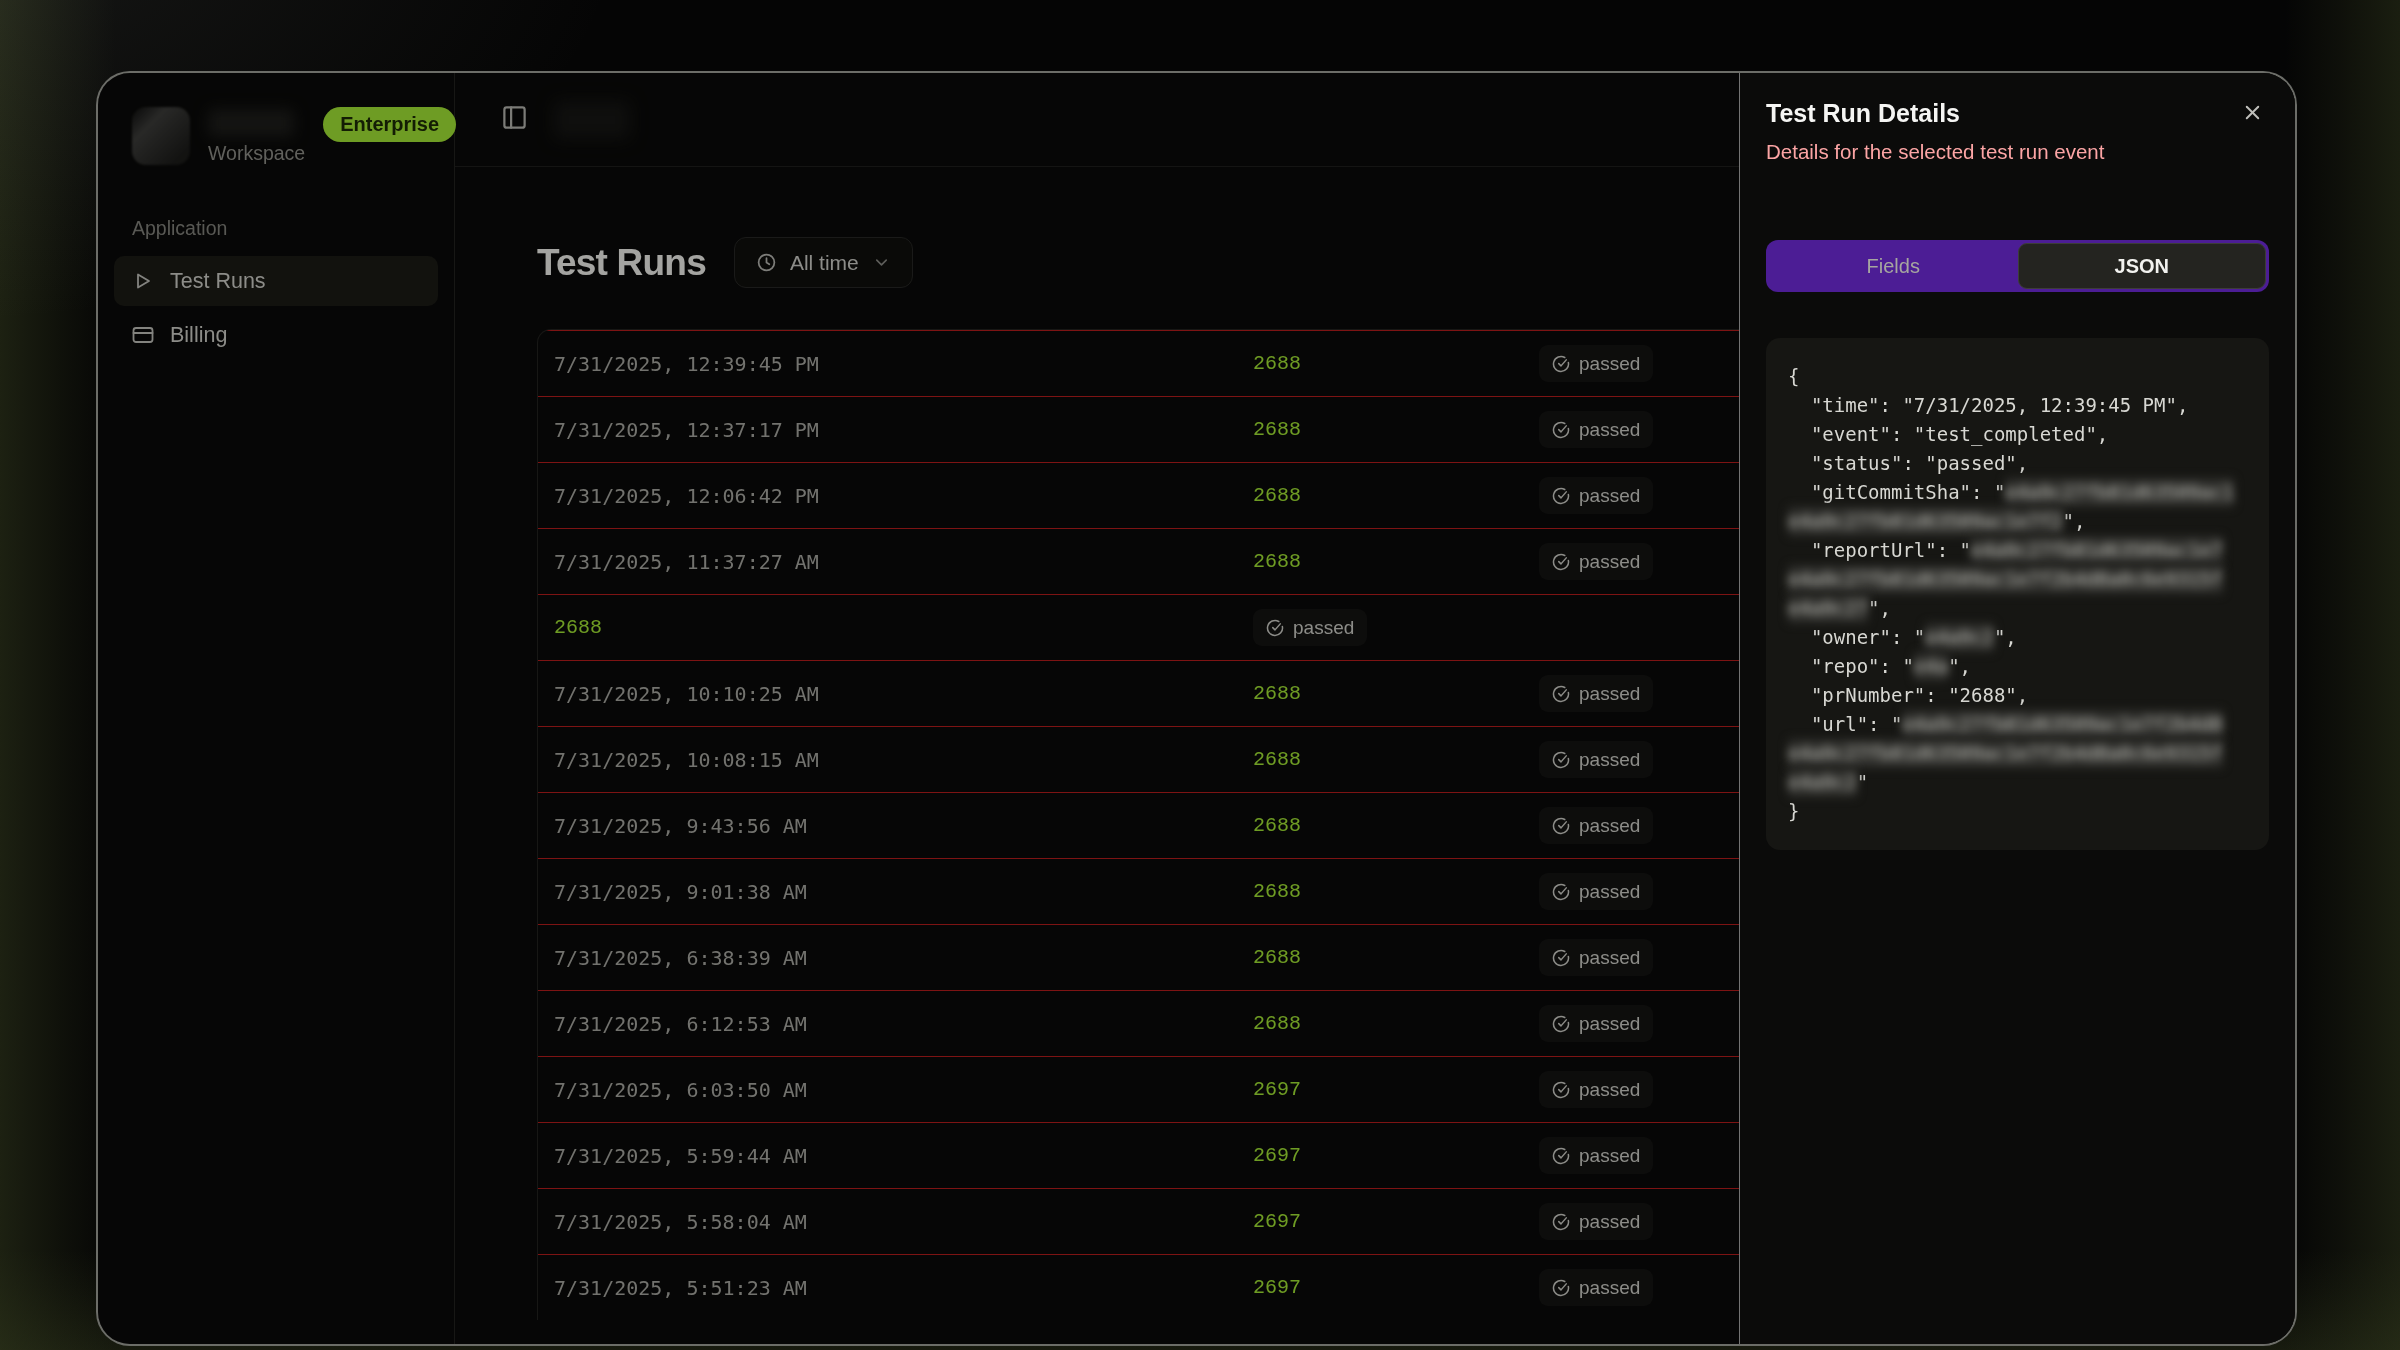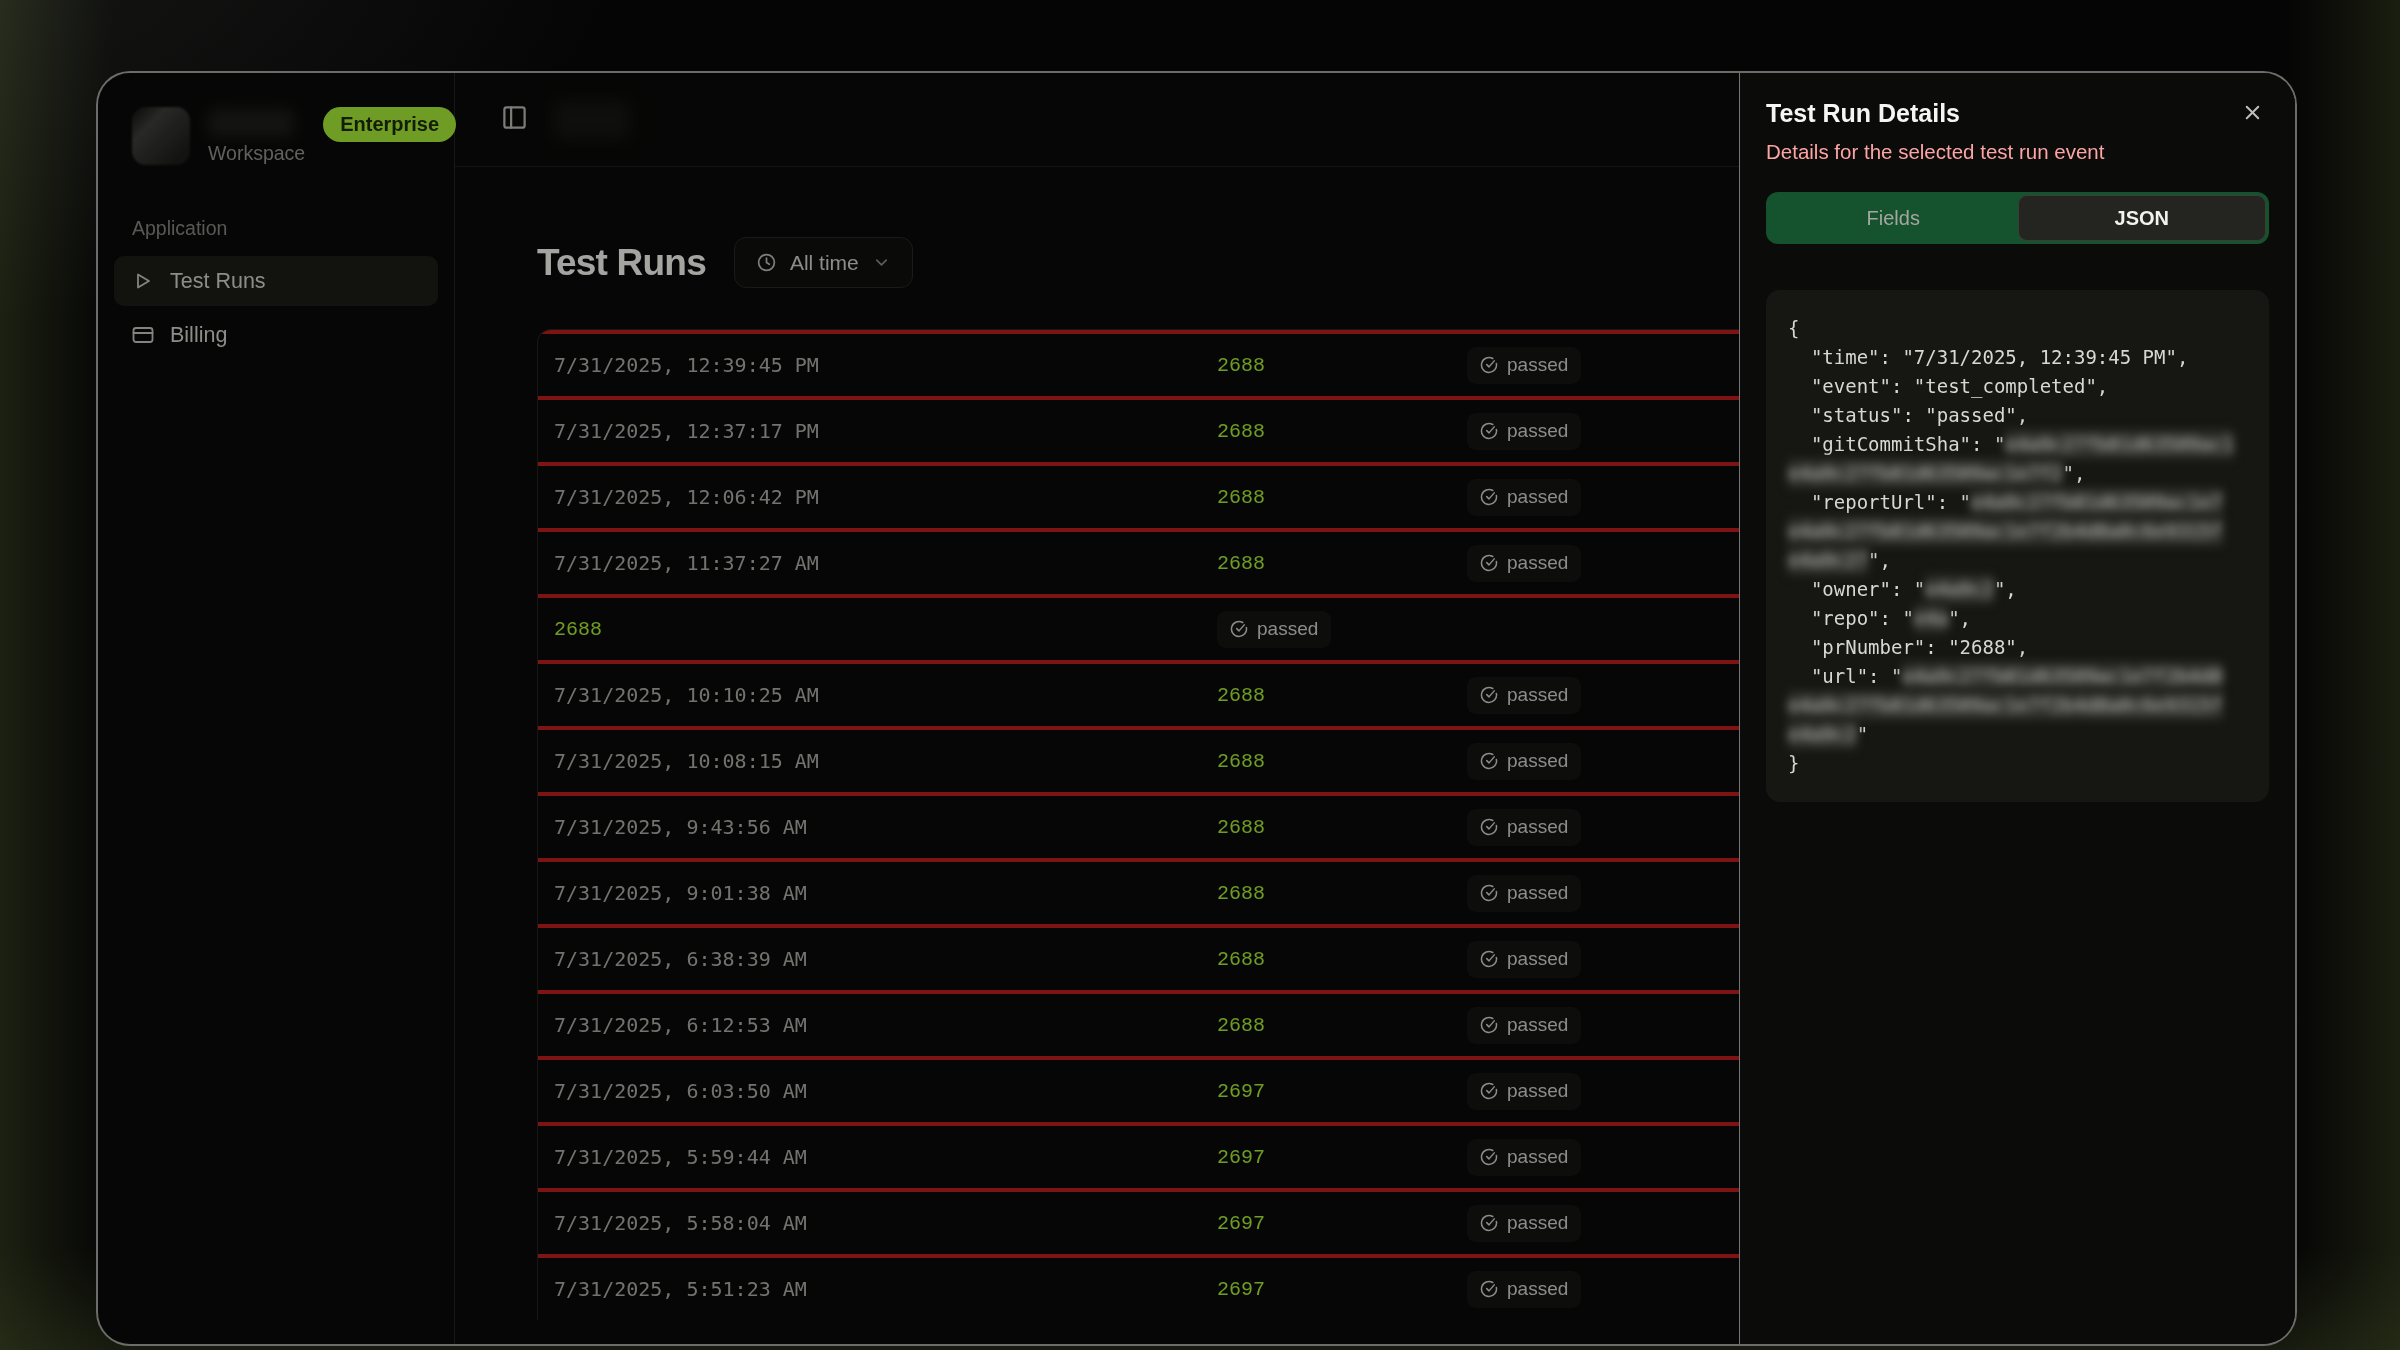--- a/index.html
+++ b/index.html
@@ -47,41 +47,41 @@
                 border:1px solid #272725; border-radius:12px; background:#0f0f0d; cursor:pointer; }
   .filter-btn .clock { width:21px; height:21px; stroke:#b9b9b3; }
   .filter-btn .chev { width:19px; height:19px; stroke:#8b8b85; }
   .filter-label { font-size:21px; color:#cfcfc9; }
 
   .table { margin-top:41px; width:1690px; border:1px solid #222220; border-bottom:none;
            border-radius:14px 14px 0 0; overflow:hidden; }
   .trow { display:grid; grid-template-columns:663px 250px 1fr; align-items:center; padding-left:16px; }
   .thead { height:52px; }
   .thead .th { font-size:20px; color:#8f8f89; }
-  .tbody .trow { height:66px; border-top:4px solid #b91c1c; }
+  .tbody .trow { height:66px; border-top:1px solid #b91c1c;gap:36px; }
   .cell-time { font-family:"DejaVu Sans Mono", monospace; font-size:20px; color:#a9a9a3; }
   .cell-pr a { font-family:Liberation Mono, monospace; font-size:20px; color:#a3e635; text-decoration:none; }
   .status-badge { display:inline-flex; align-items:center; gap:9px; height:37px; padding:0 13px;
                   border-radius:9px; background:rgba(255,255,255,0.045); width:max-content; }
   .status-badge svg { width:18px; height:18px; stroke:#cfcfc9; }
   .status-badge span { font-size:19px; color:#cfcfc9; }
 
   
   .dim { position:absolute; inset:0; background:rgba(0,0,0,0.32); z-index:40; pointer-events:none; }
 
   
   .panel { position:absolute; top:0; right:0; bottom:0; width:556px; z-index:50;
            background:#0b0b0a; border-left:1px solid #737373; padding:0 26px; }
   .panel-title { margin-top:26px; font-size:25px; font-weight:700; color:#f5f5f3; }
   .panel-sub { margin-top:12px; font-size:20.5px; color:#fca5a5; }
   .close-btn { position:absolute; top:24px; right:28px; width:30px; height:30px; display:flex;
                align-items:center; justify-content:center; cursor:pointer; background:none; border:none; }
   .close-btn svg { width:23px; height:23px; stroke:#c0c0bb; }
-  .tabs { margin-top:28px; display:grid; grid-template-columns:1fr 1fr; height:52px;
-          background:#14532d; border-radius:12px; padding:3px; }
+  .tabs { margin-top:76px; display:grid; grid-template-columns:1fr 1fr; height:52px;
+          background:#4c1d95; border-radius:12px; padding:3px; }
   .tab { display:flex; align-items:center; justify-content:center; border-radius:9px;
          font-size:20px; color:#a6a6a0; cursor:pointer; border:1px solid transparent; }
   .tab.active { background:#242420; border-color:#3d3d38; color:#f2f2ef; font-weight:600; }
   .code { margin-top:46px; background:#161613; border-radius:14px; padding:24px 22px;
           font-family:"DejaVu Sans Mono", monospace; font-size:19px; line-height:29px; color:#d8d8d3;
           white-space:pre; overflow:hidden; }
   .redact { display:inline-block; background:#2c2c29; color:#c9c9c2; border-radius:3px;
             filter:blur(5px); transform:translateY(0); }
 </style>
 </head>

